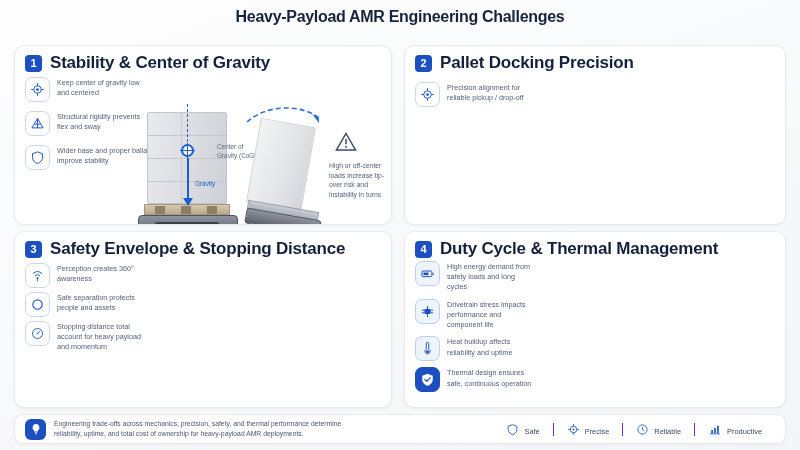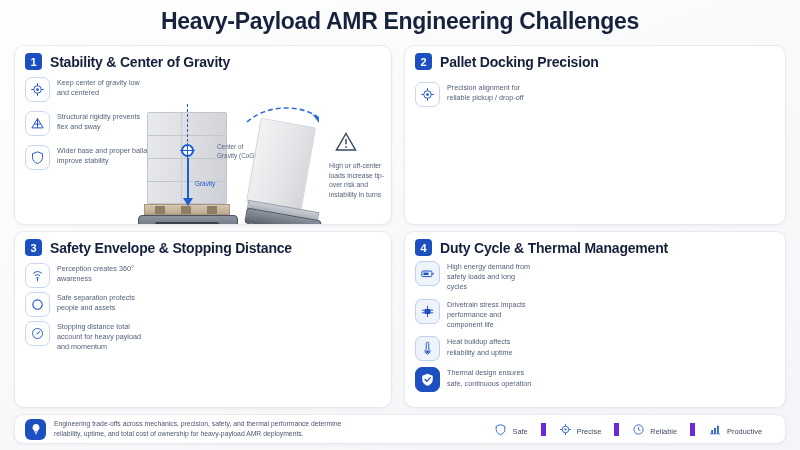--- a/index.html
+++ b/index.html
@@ -12,21 +12,21 @@
   .page {
     position: relative;
     width: 800px; height: 450px;
     background: linear-gradient(160deg,#fefefe 0%, #f7f8fa 60%, #f4f5f8 100%);
   }
 
   
   .title {
     position: absolute; top: 8px; left: 0; width: 800px;
     text-align: center;
-    font-size: 23px; font-weight: bold; letter-spacing: -0.3px;
+    font-size: 16px; font-weight: bold; letter-spacing: -0.3px;
     color: #17233d;
   }
 
   
   .card {
     position: absolute;
     background: #ffffff;
     border: 1px solid #e8eaee;
     border-radius: 10px;
     box-shadow: 0 1px 3px rgba(20,30,60,.05);
@@ -42,21 +42,21 @@
     padding: 7px 0 0 10px;
   }
   .badge {
     width: 17px; height: 17px; border-radius: 4px;
     background: #1c4fc0;
     color: #fff; font-size: 11px; font-weight: bold;
     display: flex; align-items: center; justify-content: center;
     flex: 0 0 auto;
   }
   .card-title {
-    font-size: 14px; font-weight: bold; color: #15213c; letter-spacing: -0.2px;
+    font-size: 17px; font-weight: bold; color: #15213c; letter-spacing: -0.2px;
   }
 
   
   .bullets { position: absolute; left: 10px; display: flex; flex-direction: column; }
   .bullet { display: flex; gap: 7px; align-items: flex-start; }
   .b-icon {
     width: 25px; height: 25px; flex: 0 0 25px;
     border: 1.2px solid #c9d7ee; border-radius: 7px;
     background: #fff;
     display: flex; align-items: center; justify-content: center;
@@ -104,21 +104,21 @@
     display:flex; align-items:center; padding: 0 10px;
     box-shadow: 0 1px 3px rgba(20,30,60,.05);
   }
   .f-bulb {
     width: 21px; height: 21px; border-radius: 6px; background:#1c4fc0;
     display:flex; align-items:center; justify-content:center; flex:0 0 21px;
   }
   .f-text { font-size: 6.8px; line-height: 1.5; color:#4b5costume; color:#4b5670; margin-left:8px; }
   .f-chips { display:flex; align-items:center; margin-left:auto; }
   .f-chip { display:flex; align-items:flex-end; gap:5px; padding: 0 13px; }
-  .f-chip + .f-chip { border-left: 5px solid #6d28d9; }
+  .f-chip + .f-chip { border-left: 1px solid #6d28d9; }
   .f-chip span { font-size: 7.4px; color:#3d4counter; color:#3d4a63; font-weight:500; }
 </style>
 </head>
 <body>
 
 <div class="page">
 
   <div class="title">Heavy-Payload AMR Engineering Challenges</div>
 
   <div class="card" id="card-1">

